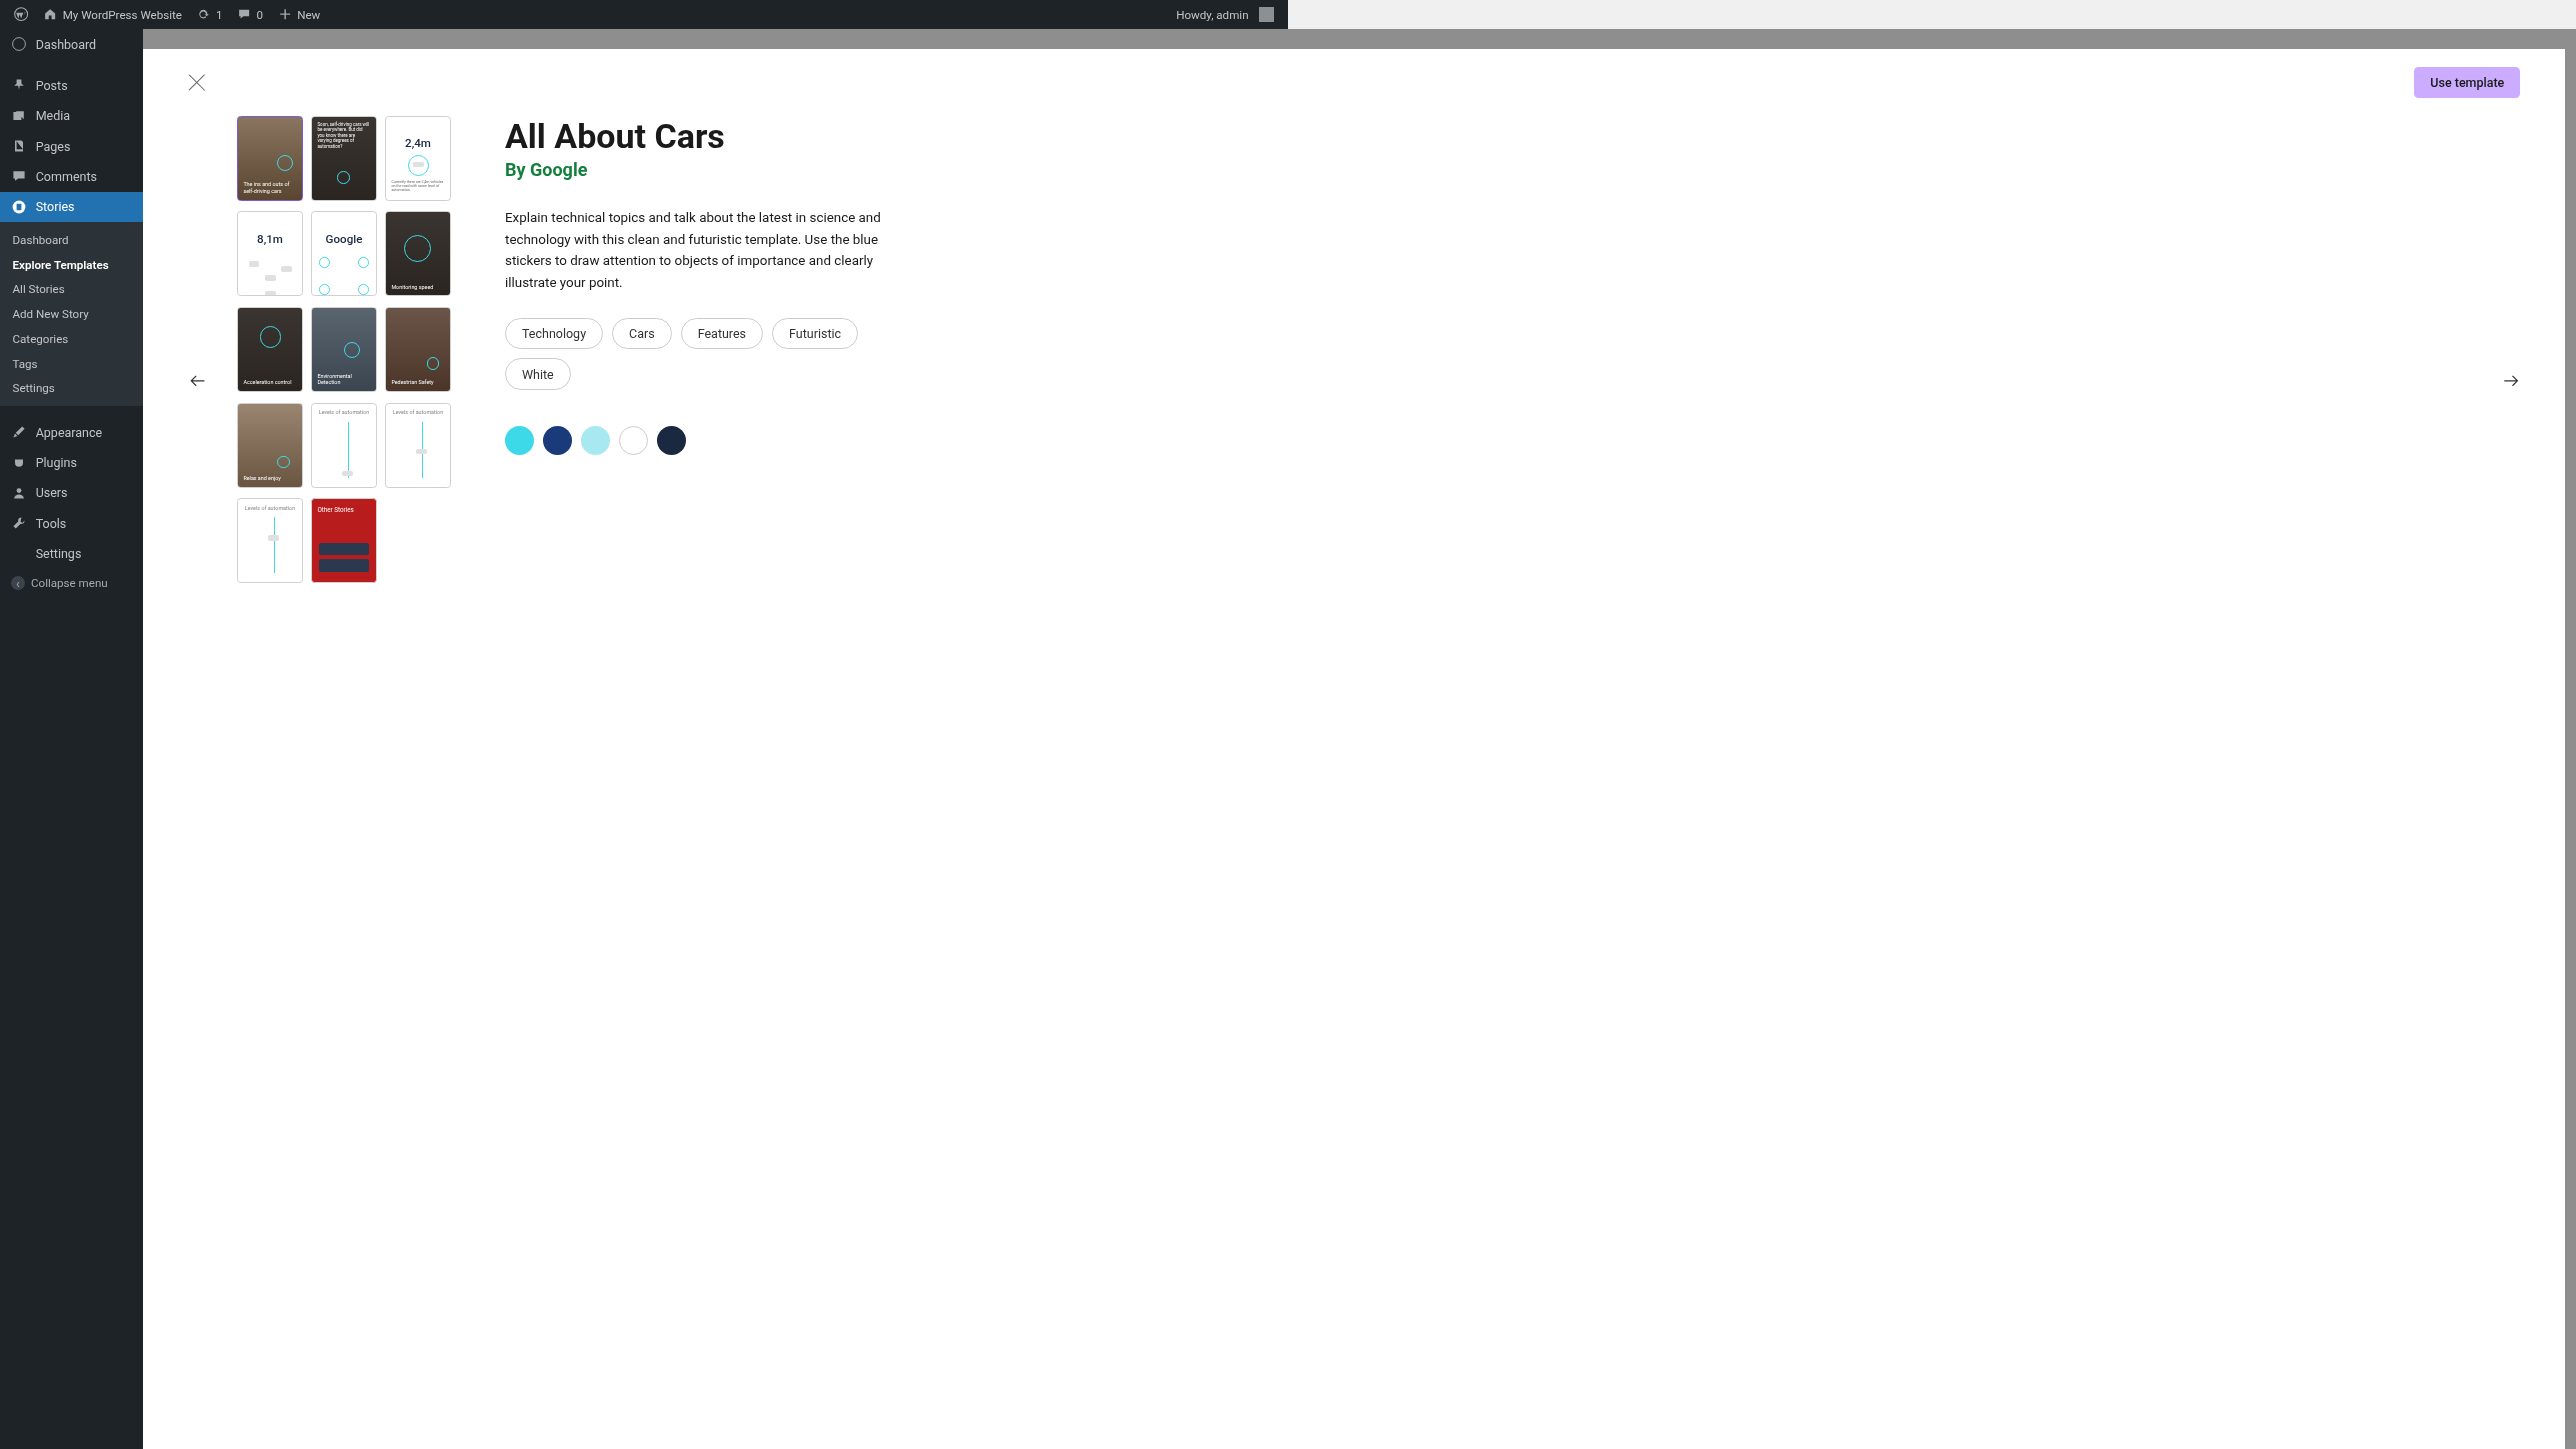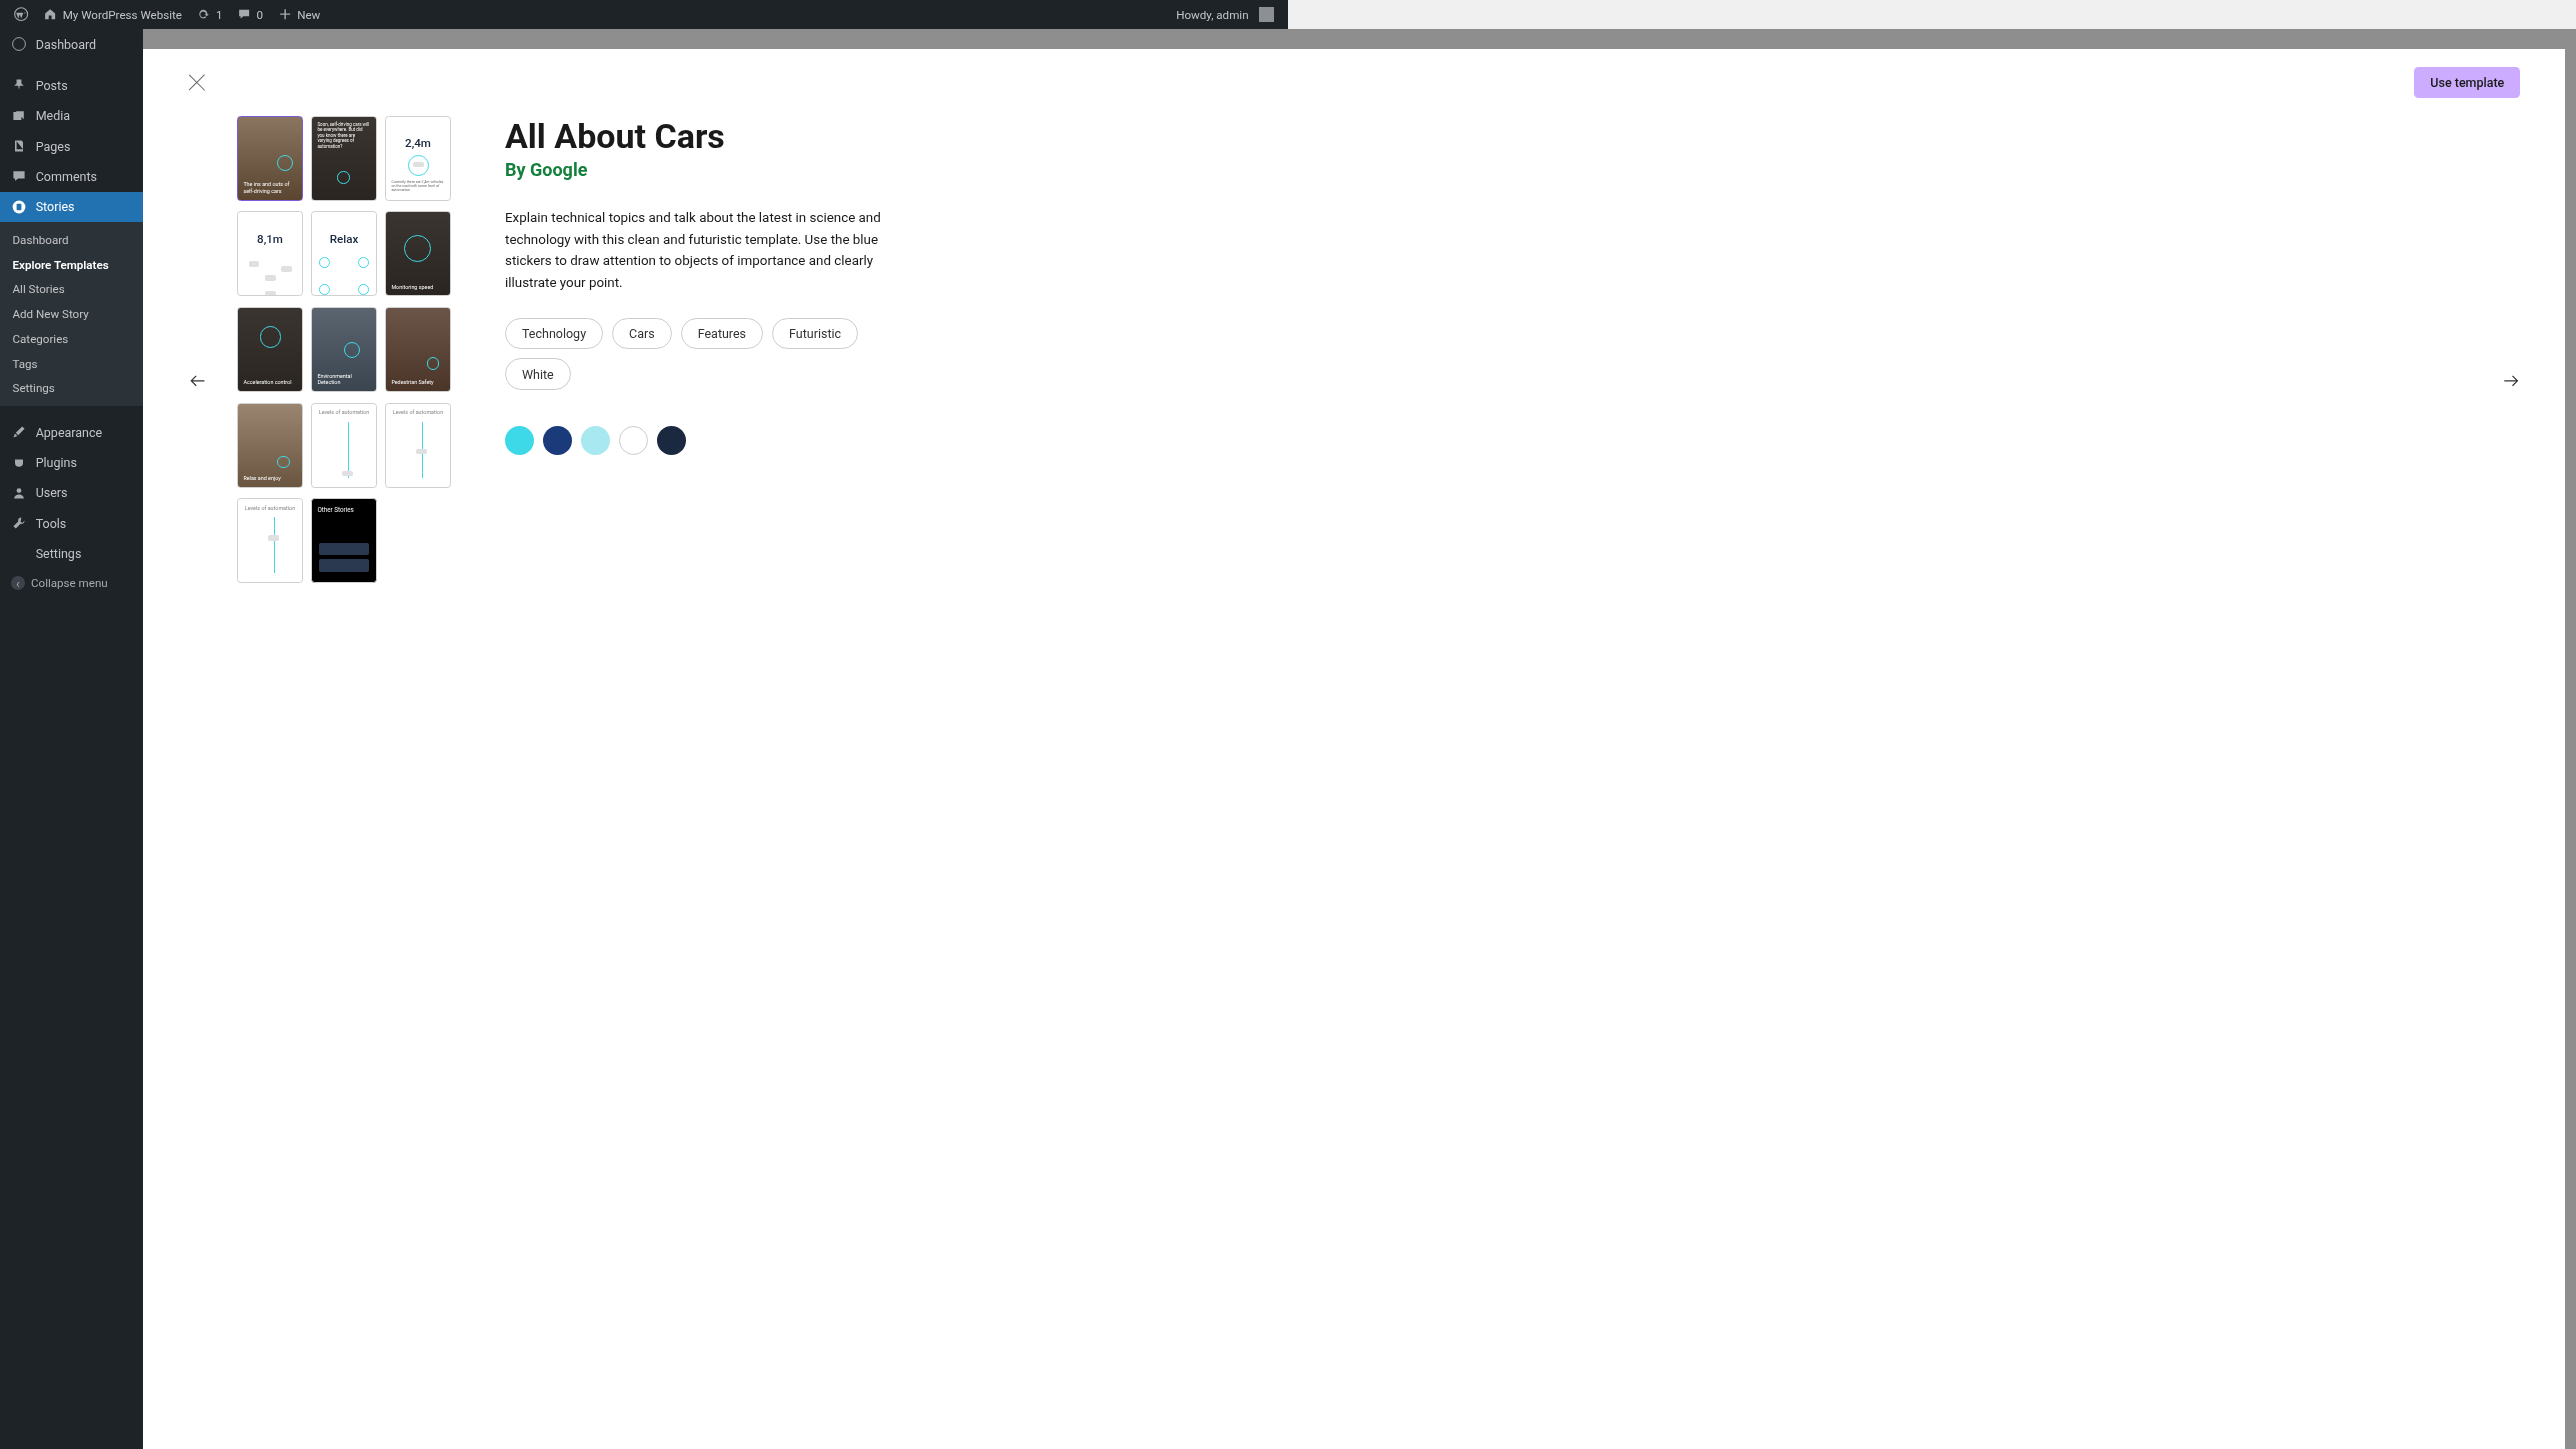--- a/index.html
+++ b/index.html
@@ -46,21 +46,21 @@
 .nav-arrow.next { right: 45px; }
 .nav-arrow svg { width: 100%; height: 100%; stroke: #333; stroke-width: 1.5; fill: none; }
 
 
 .thumbs { display: grid; grid-template-columns: repeat(3, 66px); gap: 10.7px 8px; margin-left: 49px; }
 .thumb { width: 66px; height: 85px; border-radius: 3.6px; border: 0.9px solid #d0d0d0; background: #f5f5f5; position: relative; overflow: hidden; cursor: pointer; }
 .thumb.selected { border: 1.8px solid #7b5cd6; }
 .thumb-dark { background: linear-gradient(#3a3530, #2a2520); }
 .thumb-city { background: linear-gradient(#8a7560, #5a4530); }
 .thumb-white { background: #fff; }
-.thumb-navy { background: #000000; }
+.thumb-navy { background: #b91c1c; }
 .thumb-label { position: absolute; bottom: 5.4px; left: 5.4px; right: 5.4px; color: #fff; font-size: 5.4px; line-height: 1.2; }
 .thumb-top-label { position: absolute; top: 5.4px; left: 0; right: 0; text-align: center; font-size: 5.4px; color: #888; }
 .thumb-center-txt { position: absolute; top: 19.7px; left: 0; right: 0; text-align: center; font-size: 11.6px; font-weight: 500; color: #1a2840; }
 .thumb-small-txt { position: absolute; top: 63px; left: 5.4px; right: 5.4px; font-size: 3.6px; color: #666; }
 .ring { position: absolute; border: 0.9px solid #3dd9e8; border-radius: 50%; }
 .car-mini { width: 10.7px; height: 5.4px; background: #e0e0e0; border-radius: 1.8px; position: absolute; }
 
 
 .preview { width: 159px; height: 238px; border-radius: 5.4px; background: linear-gradient(#8a7560 0%, #6a5540 50%, #4a3520 100%); position: relative; overflow: hidden; margin-left: 13.4px; }
 .preview-ring { position: absolute; width: 50px; height: 50px; border: 1.8px solid #3dd9e8; border-radius: 50%; right: 25px; top: 106px; }
@@ -242,21 +242,21 @@
             <div class="thumb-small-txt">Currently there are 2,4m vehicles on the road with some level of automation.</div>
           </div>
         <div class="thumb thumb-white">
             <div class="thumb-center-txt">8,1m</div>
             <div class="car-mini" style="left:10.7px;top:49px"></div>
             <div class="car-mini" style="left:27px;top:63px"></div>
             <div class="car-mini" style="left:43px;top:54px"></div>
             <div class="car-mini" style="left:27px;top:79px"></div>
           </div>
         <div class="thumb thumb-white">
-            <div class="thumb-center-txt">Relax</div>
+            <div class="thumb-center-txt">Google</div>
             <div class="ring" style="width:10.7px;height:10.7px;left:7.2px;top:45px"></div>
             <div class="ring" style="width:10.7px;height:10.7px;right:7.2px;top:45px"></div>
             <div class="ring" style="width:10.7px;height:10.7px;left:7.2px;top:72px"></div>
             <div class="ring" style="width:10.7px;height:10.7px;right:7.2px;top:72px"></div>
           </div>
         <div class="thumb thumb-dark">
             <div class="ring" style="width:27px;height:27px;left:18px;top:22.4px"></div>
             <div class="thumb-label">Monitoring speed</div>
           </div>
         <div class="thumb thumb-dark">

